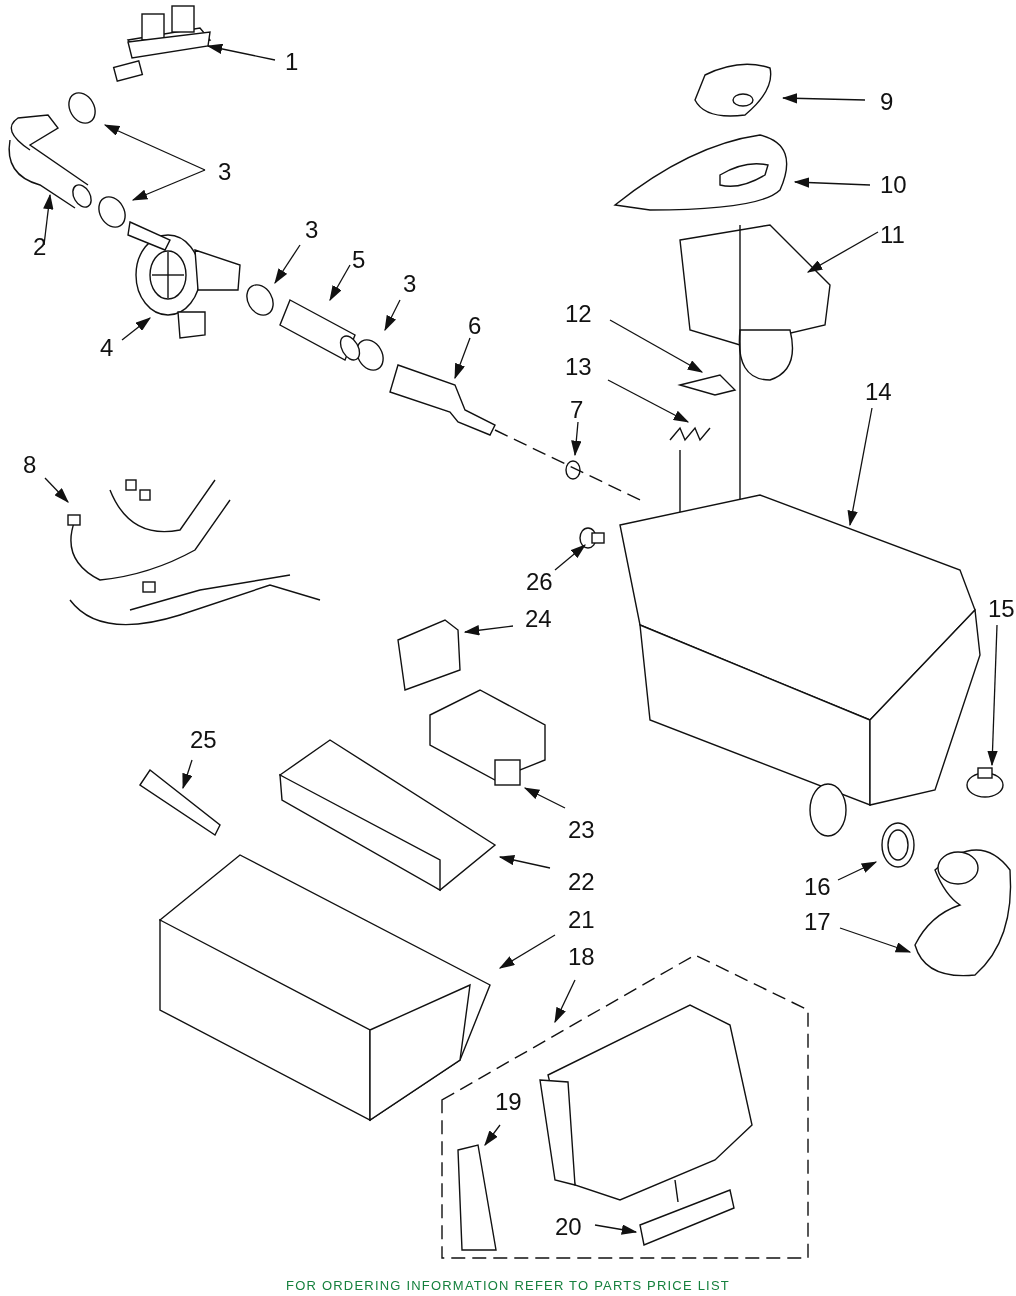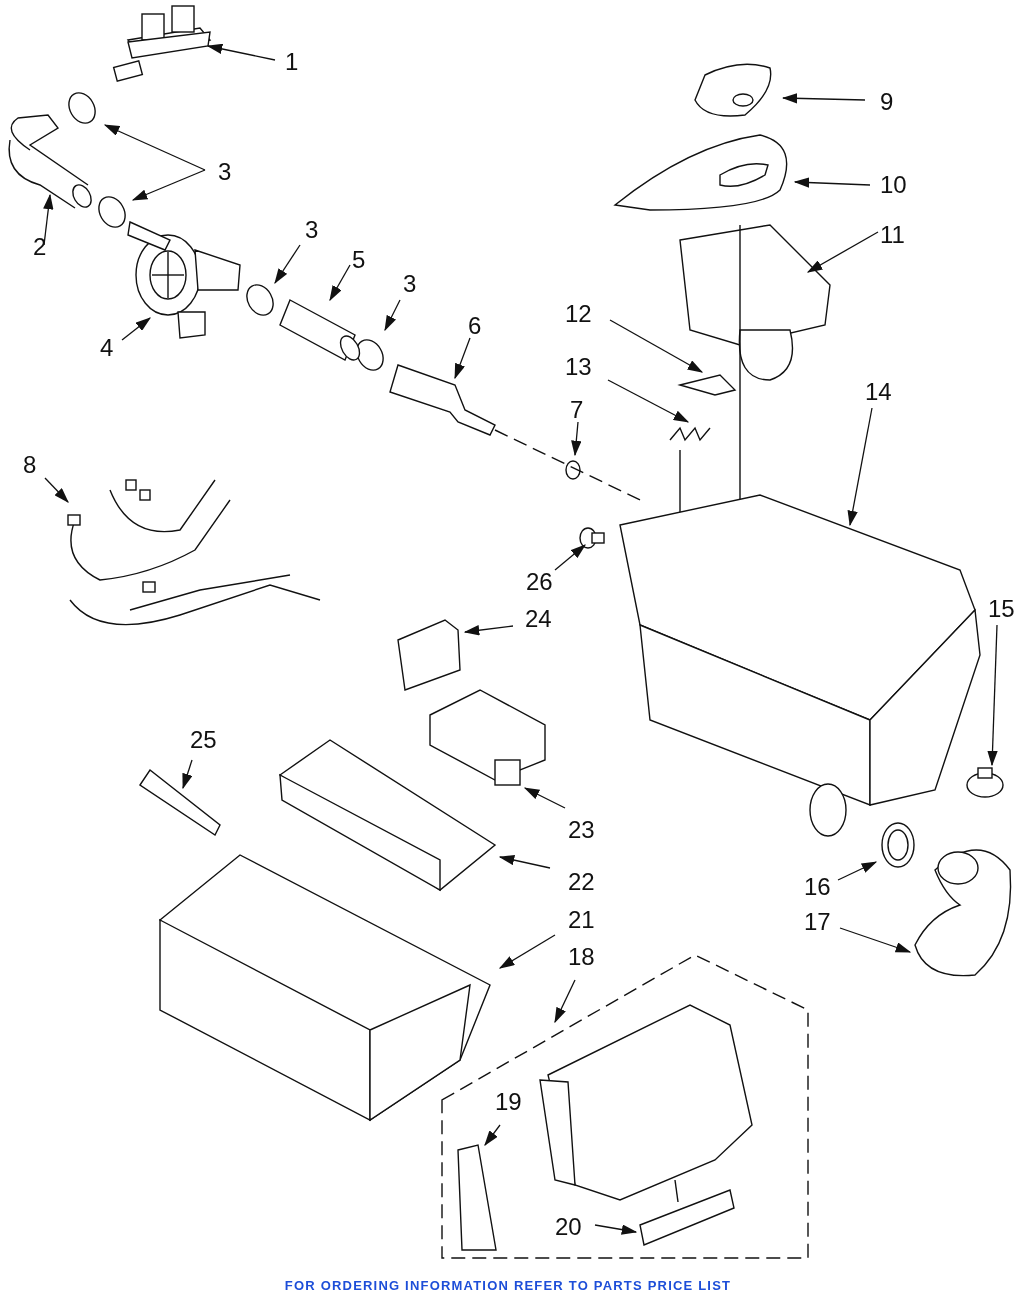--- a/index.html
+++ b/index.html
@@ -4,21 +4,21 @@
 <style>
   html,body{margin:0;padding:0;background:#fff;}
   body{width:1016px;height:1296px;position:relative;overflow:hidden;font-family:"Liberation Sans",sans-serif;}
   svg{position:absolute;left:0;top:0;}
   .ln{stroke:#111;stroke-width:1.4;fill:none;}
   .fl{stroke:#111;stroke-width:1.4;fill:#fff;}
   .dash{stroke:#111;stroke-width:1.4;fill:none;stroke-dasharray:14 7;}
   .lbl{font-family:"Liberation Sans",sans-serif;font-size:24px;fill:#111;}
   .arr{stroke:#111;stroke-width:1.3;fill:none;}
   .head{fill:#111;}
-  #footer{position:absolute;left:0;width:1016px;top:1278px;text-align:center;font-family:"Liberation Sans",sans-serif;font-weight:bold;font-size:13px;letter-spacing:1.2px;color:#1d4ed8;}
+  #footer{position:absolute;left:0;width:1016px;top:1278px;text-align:center;font-family:"Liberation Sans",sans-serif;font-weight:normal;font-size:13px;letter-spacing:1.2px;color:#15803d;}
 </style>
 </head>
 <body>
 
 <svg width="1016" height="1296" viewBox="0 0 1016 1296">
   <defs>
     <marker id="ah" markerWidth="12" markerHeight="8" refX="11" refY="4" orient="auto">
       <path d="M0,0 L12,4 L0,8 Z" class="head"></path>
     </marker>
   </defs>

